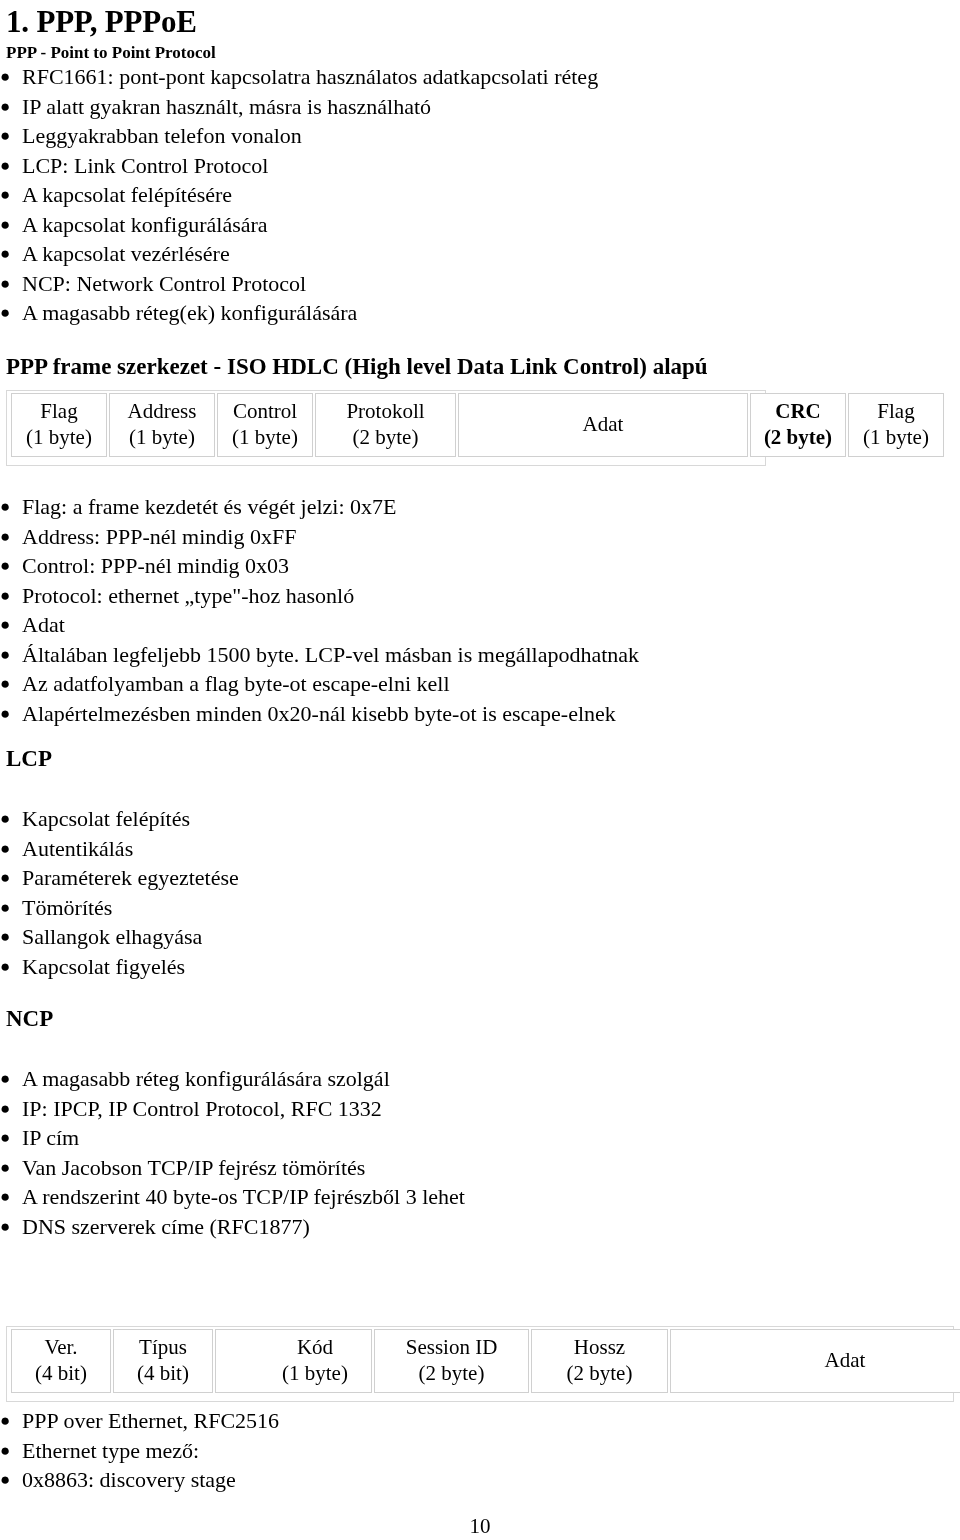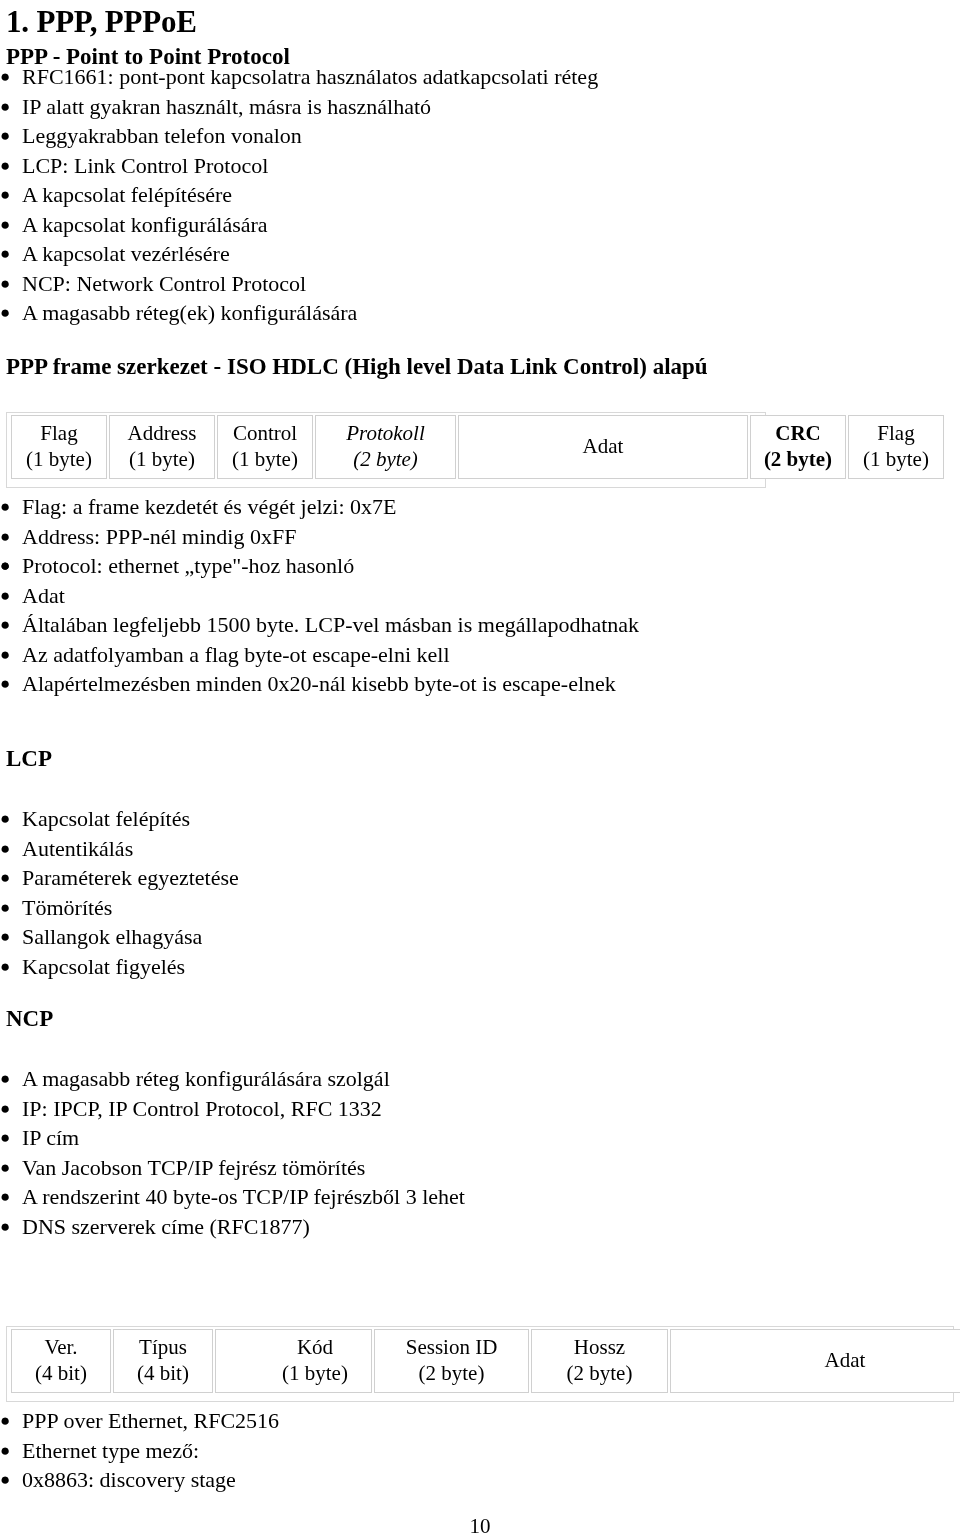--- a/index.html
+++ b/index.html
@@ -27,21 +27,21 @@
   
   .slide-title {
     font-size: 31px;
     font-weight: bold;
     letter-spacing: -0.2px;
     line-height: 1.05;
     margin: 6px 0 0 6px;
     white-space: nowrap;
   }
   .sub-title {
-    font-size: 23px;
+    font-size: 17px;
     font-weight: bold;
     line-height: 1.1;
     margin: 5px 0 0 6px;
     white-space: nowrap;
   }
   .section-heading {
     font-size: 23px;
     font-weight: bold;
     line-height: 1.1;
     margin: 0 0 0 6px;
@@ -154,37 +154,37 @@
           <li><span class="bullet">●</span><span class="txt">NCP: Network Control Protocol</span></li>
         </ul>
         <ul class="bl lvl2">
           <li><span class="bullet">●</span><span class="txt">A magasabb réteg(ek) konfigurálására</span></li>
         </ul>
       </ul>
   </div>
 
   <div class="abs frame-heading" style="left:0; top:348px; width:960px;">PPP frame szerkezet - ISO HDLC (High level Data Link Control) alapú</div>
 
-  <div class="abs frame-wrap" style="left:6px; top:406px; width:760px; height:76px;">
+  <div class="abs frame-wrap" style="left:6px; top:384px; width:760px; height:76px;">
     <table class="frame-table" id="ppp-frame-table">
       <tbody>
           <tr>
             <td style="width: 92px;">
               <span class="fname">Flag</span>
               <span class="fsize">(1 byte)</span>
             </td>
             <td style="width: 102px;">
               <span class="fname">Address</span>
               <span class="fsize">(1 byte)</span>
             </td>
             <td style="width: 92px;">
               <span class="fname">Control</span>
               <span class="fsize">(1 byte)</span>
             </td>
-            <td style="width: 137px; font-style: italic;">
+            <td style="width: 137px;">
               <span class="fname">Protokoll</span>
               <span class="fsize">(2 byte)</span>
             </td>
             <td class="single" style="width: 286px;">
               <span class="fname">Adat</span>
             </td>
             <td style="width: 92px; font-weight: bold;">
               <span class="fname">CRC</span>
               <span class="fsize">(2 byte)</span>
             </td>
@@ -195,21 +195,21 @@
           </tr>
     </tbody>
       </table>
   </div>
 
   <div class="abs" style="left:0; top:486px; width:960px;">
     <ul class="bl" id="ppp-list">
         <ul class="bl lvl1">
           <li><span class="bullet">●</span><span class="txt">Flag: a frame kezdetét és végét jelzi: 0x7E</span></li>
           <li><span class="bullet">●</span><span class="txt">Address: PPP-nél mindig 0xFF</span></li>
-          <li><span class="bullet">●</span></li>
+          <li><span class="bullet">●</span><span class="txt">Control: PPP-nél mindig 0x03</span></li>
           <li><span class="bullet">●</span><span class="txt">Protocol: ethernet „type"-hoz hasonló</span></li>
           <li><span class="bullet">●</span><span class="txt">Adat</span></li>
         </ul>
         <ul class="bl lvl2">
           <li><span class="bullet">●</span><span class="txt">Általában legfeljebb 1500 byte. LCP-vel másban is megállapodhatnak</span></li>
           <li><span class="bullet">●</span><span class="txt">Az adatfolyamban a flag byte-ot escape-elni kell</span></li>
           <li><span class="bullet">●</span><span class="txt">Alapértelmezésben minden 0x20-nál kisebb byte-ot is escape-elnek</span></li>
         </ul>
       </ul>
   </div>

